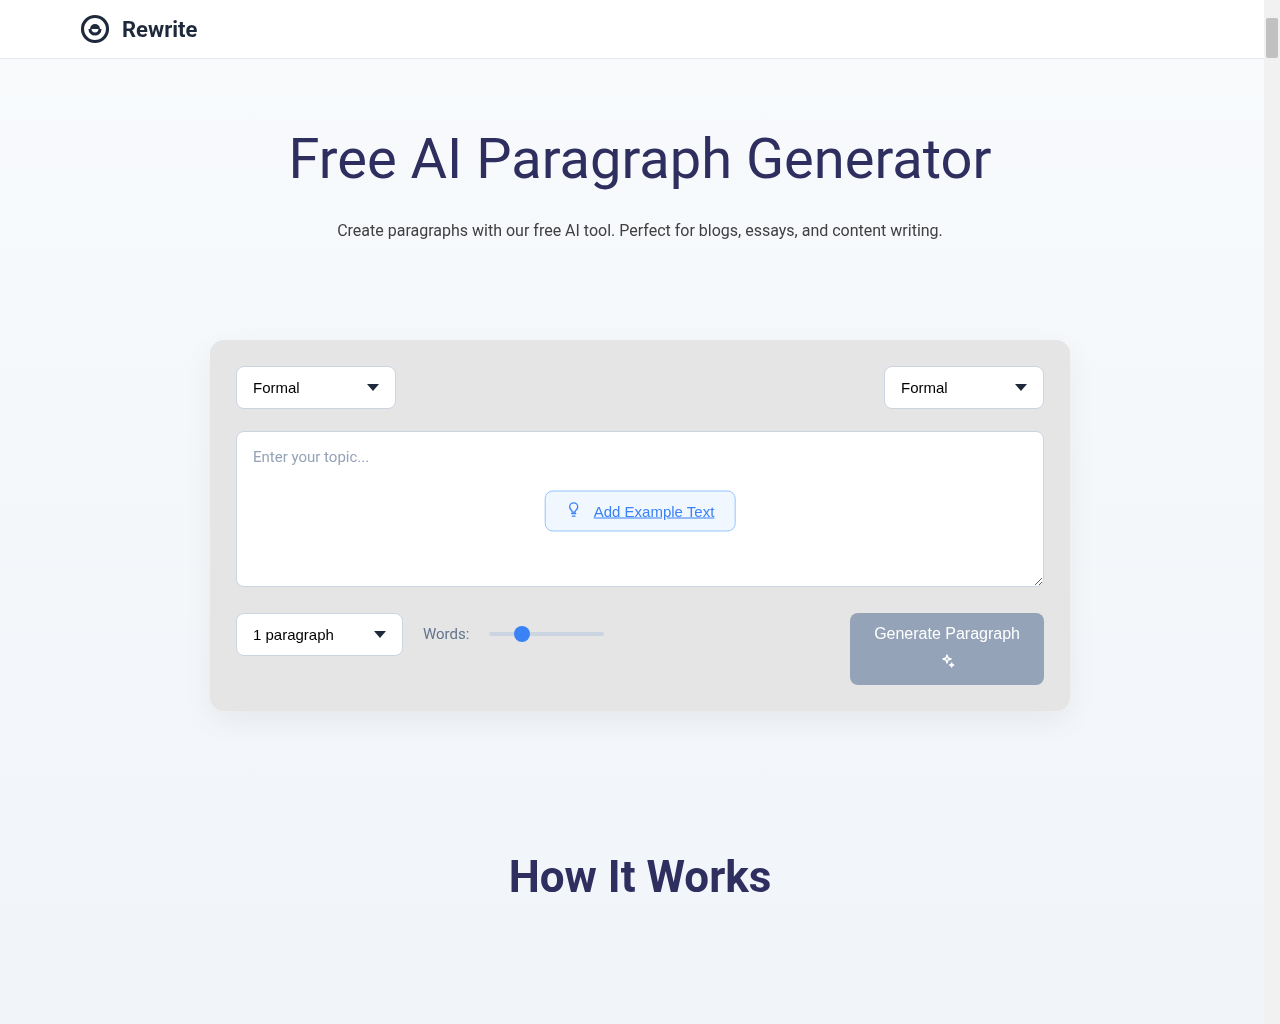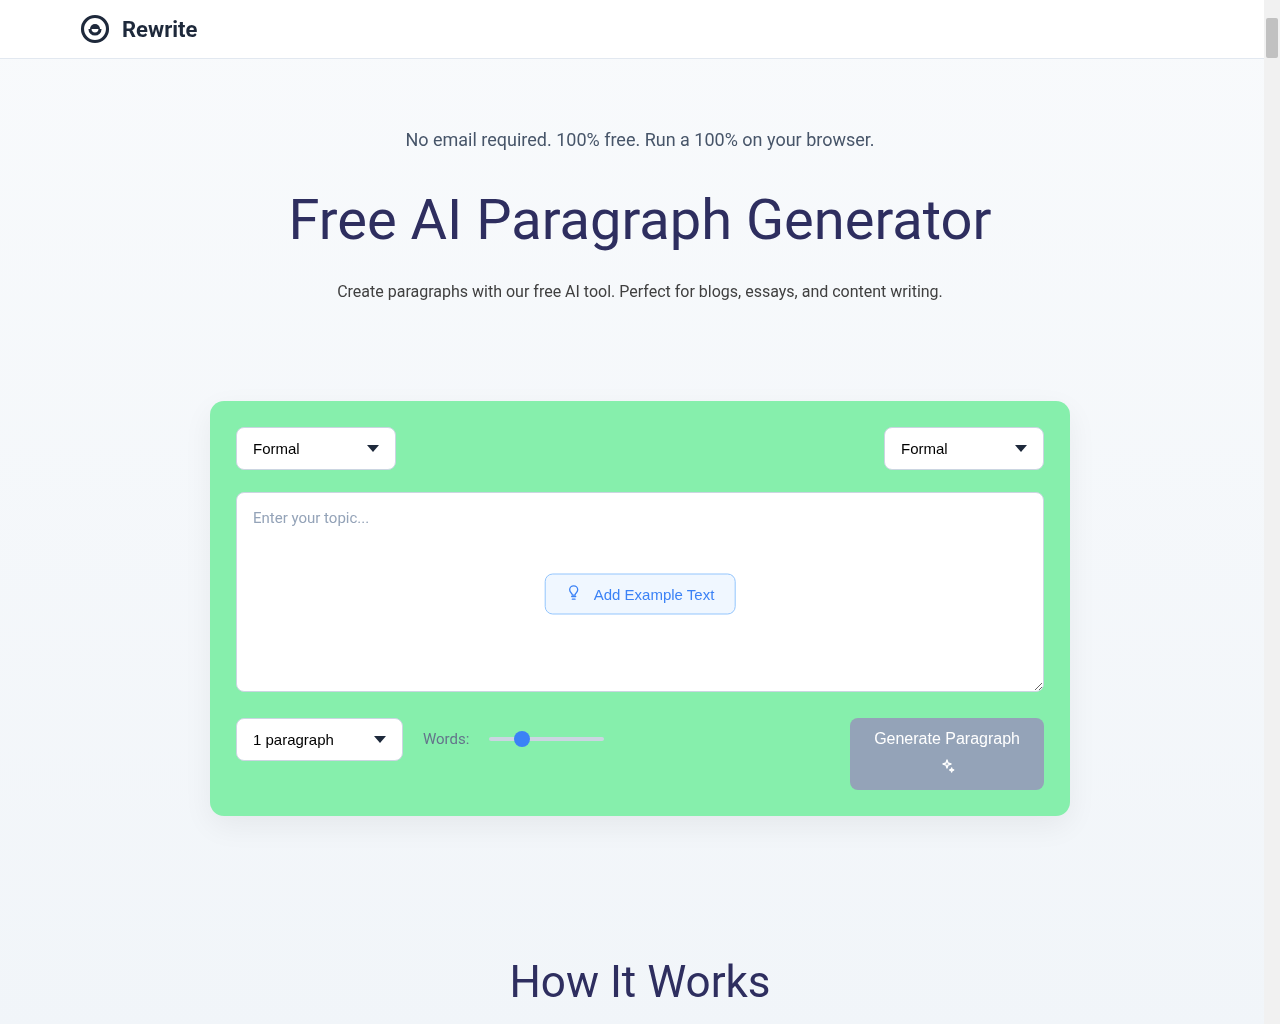--- a/index.html
+++ b/index.html
@@ -65,21 +65,21 @@
     }
     
     .subtitle {
       font-size: 16px;
       color: #404040;
     }
     
     .card {
       max-width: 860px;
       margin: 50px auto 0;
-      background: #86efac;
+      background: #e5e5e5;
       border-radius: 14px;
       box-shadow: 0 10px 30px rgba(0,0,0,0.06);
       padding: 26px;
     }
     
     .card-top-row {
       display: flex;
       justify-content: space-between;
       gap: 20px;
       margin-bottom: 22px;
@@ -112,21 +112,21 @@
       border-top: 7px solid #1e293b;
     }
     
     .textarea-wrapper {
       position: relative;
       margin-bottom: 22px;
     }
     
     .topic-textarea {
       width: 100%;
-      height: 200px;
+      height: 156px;
       padding: 16px;
       border: 1px solid #cbd5e1;
       border-radius: 8px;
       font-size: 15px;
       font-family: inherit;
       resize: vertical;
       color: #1e293b;
     }
     
     .topic-textarea::placeholder {
@@ -142,20 +142,21 @@
       align-items: center;
       gap: 12px;
       padding: 10px 20px;
       border: 1px solid #93c5fd;
       border-radius: 8px;
       background: #f0f7ff;
       color: #3b82f6;
       font-size: 15px;
       font-weight: 500;
       cursor: pointer;
+      text-decoration: underline;
     }
     
     .card-bottom-row {
       display: flex;
       align-items: flex-start;
       justify-content: space-between;
       gap: 20px;
     }
     
     .bottom-left {
@@ -209,21 +210,21 @@
       border-radius: 8px;
       font-size: 16px;
       font-weight: 500;
       cursor: pointer;
       flex-direction: column;
     }
     
     .section-title {
       text-align: center;
       font-size: 44px;
-      font-weight: 400;
+      font-weight: 700;
       color: #2e2e5f;
       margin-top: 140px;
       margin-bottom: 32px;
     }
     
     .scrollbar-track {
       position: fixed;
       right: 0;
       top: 0;
       width: 16px;
@@ -251,21 +252,20 @@
         <circle cx="12" cy="12" r="10"></circle>
         <path d="M8 12 a4 4 0 0 1 8 0" fill="#1e293b" stroke="none"></path>
         <path d="M16 12 a4 4 0 0 1 -8 0" fill="none" stroke="#1e293b"></path>
       </svg>
     </span>
     <span class="brand">Rewrite</span>
   </div>
 </header>
 
 <section class="hero">
-  <p class="pre-title">No email required. 100% free. Run a 100% on your browser.</p>
   <h1 class="main-title">Free AI Paragraph Generator</h1>
   <p class="subtitle">Create paragraphs with our free AI tool. Perfect for blogs, essays, and content writing.</p>
 </section>
 
 <div class="card">
   <div class="card-top-row">
     <div class="select-wrapper">
       <button class="select-btn">
         <span>Formal</span>
         <span class="caret-down"></span>

